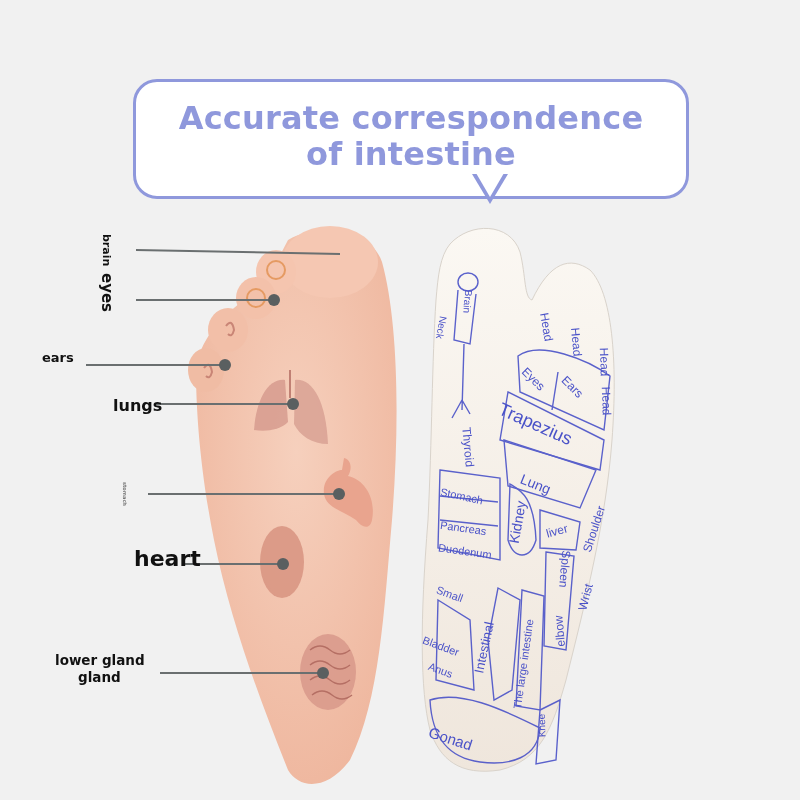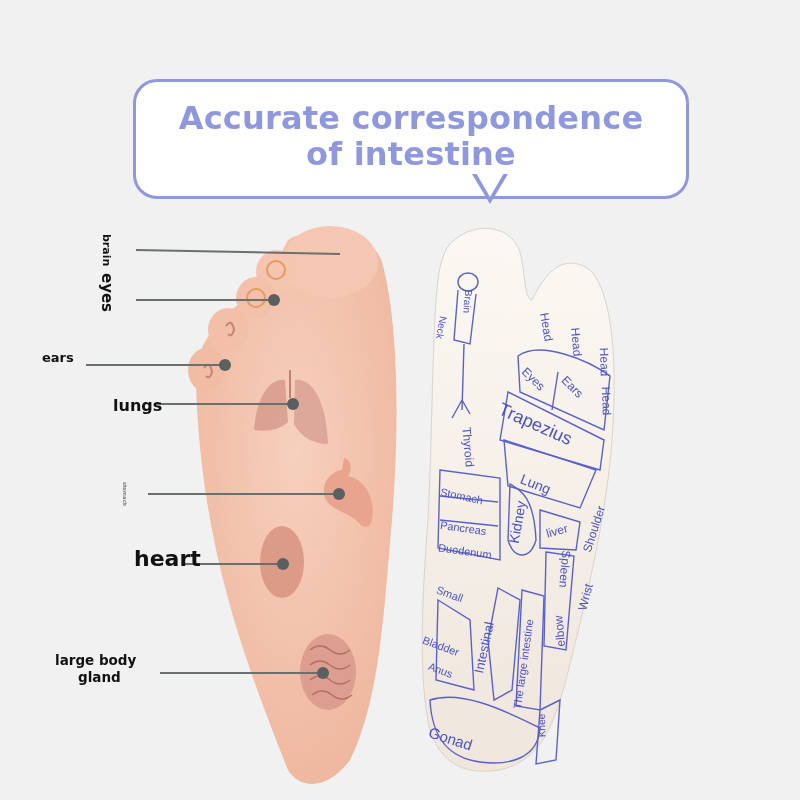--- a/index.html
+++ b/index.html
@@ -133,21 +133,21 @@
     </g>
   </g>
 </svg>
 
 <div class="label vertical" style="left:100px; top:234px; font-size:11px;">brain</div>
 <div class="label vertical" style="left:98px; top:273px; font-size:15px;">eyes</div>
 <div class="label" style="left:42px; top:350px; font-size:13px;">ears</div>
 <div class="label" style="left:113px; top:396px; font-size:16px;">lungs</div>
 <div class="label vertical" style="left:122px; top:482px; font-size:5px; color:#777;">stomach</div>
 <div class="label" style="left:116px; top:546px; font-size:22px;margin-left:18px;">heart</div>
-<div class="label" style="left:55px; top:652px; font-size:13.5px;">large body</div>
+<div class="label" style="left:55px; top:652px; font-size:13.5px;">lower gland</div>
 <div class="label" style="left:78px; top:669px; font-size:13.5px;text-align:right;">gland</div>
 
 <div style="position:absolute; left:0; top:0; width:800px; height:800px; color:#4a52c8; font-family:'Liberation Sans', sans-serif; font-size:12px;">
   <span style="position:absolute; left:456px; top:296px; transform:rotate(95deg); font-size:10px;">Brain</span>
   <span style="position:absolute; left:430px; top:322px; transform:rotate(100deg); font-size:10px;">Neck</span>
   <span style="position:absolute; left:532px; top:320px; transform:rotate(80deg);">Head</span>
   <span style="position:absolute; left:562px; top:335px; transform:rotate(85deg);">Head</span>
   <span style="position:absolute; left:590px; top:355px; transform:rotate(88deg);">Head</span>
   <span style="position:absolute; left:592px; top:394px; transform:rotate(88deg);">Head</span>
   <span style="position:absolute; left:520px; top:372px; transform:rotate(45deg);">Eyes</span>

